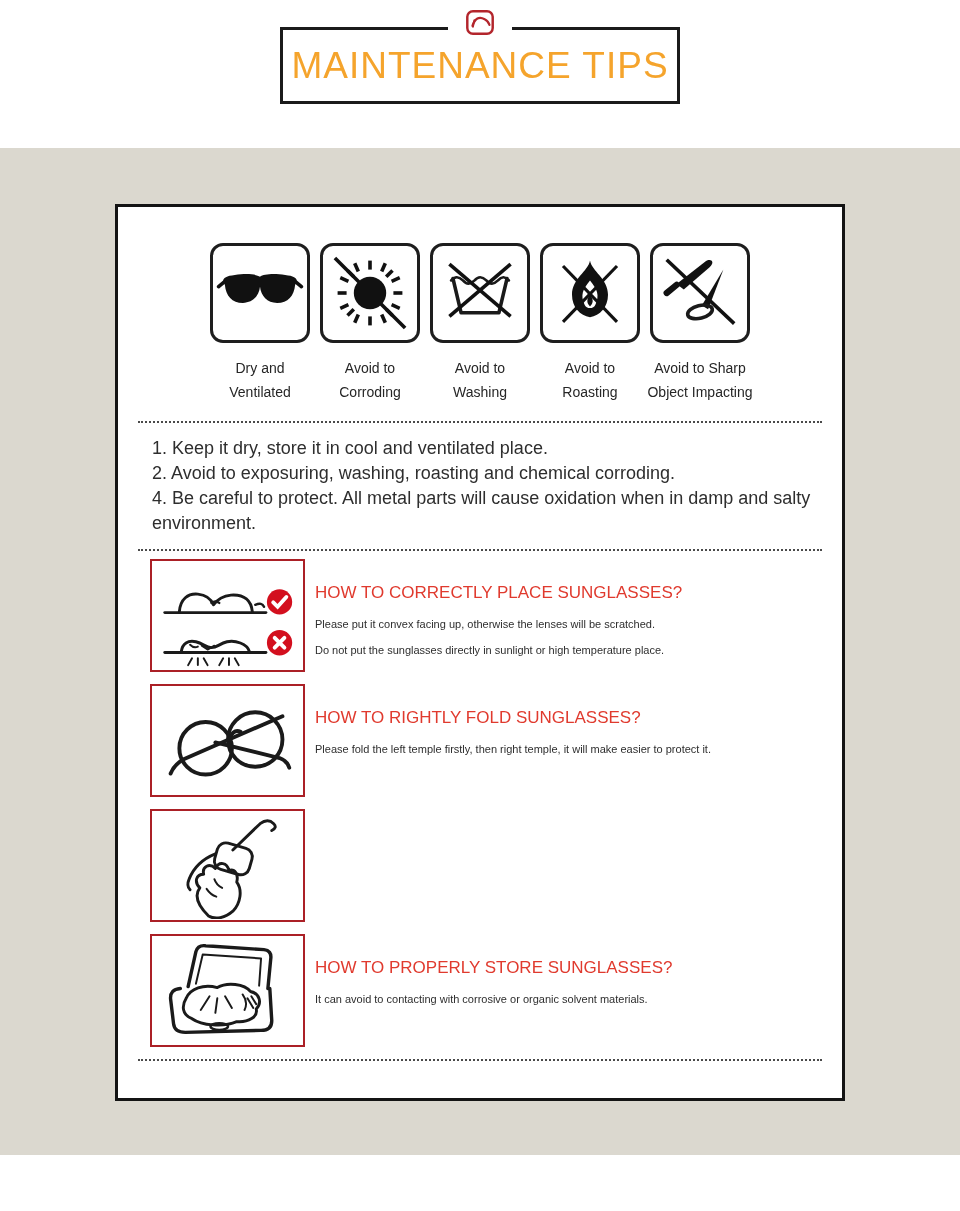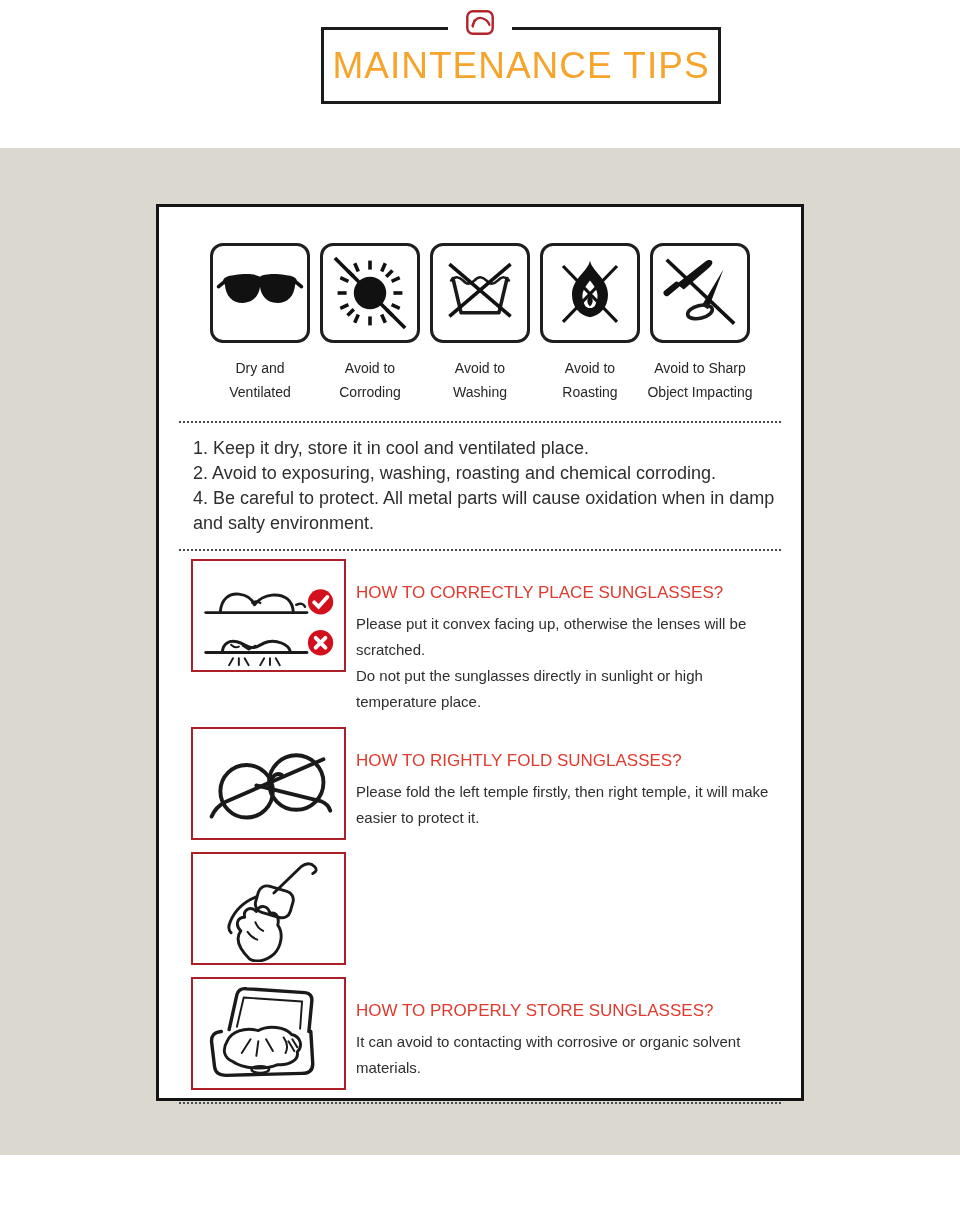--- a/index.html
+++ b/index.html
@@ -7,34 +7,33 @@
   body {
     width:960px; height:1211px; position:relative;
     font-family:"Liberation Sans", sans-serif; color:#2e2e2e;
   }
   
   .header-wrap { position:relative; height:148px; background:#ffffff; }
   .header-box {
     position:absolute; left:280px; top:27px; width:400px; height:77px;
     border:3px solid #1b1b1b; display:flex; align-items:center; justify-content:center;
     background:#ffffff;
-    margin-left:41px;
   }
   .header-title {
     color:#f5a42c; font-size:37px; letter-spacing:1px; white-space:nowrap;
   }
   .logo-badge {
     position:absolute; left:50%; transform:translateX(-50%); top:6px;
     background:#ffffff; padding:0 16px; line-height:0;
   }
   .logo-badge svg { width:32px; height:32px; }
   
   .stage { background:#dbd8cf; height:1007px; padding-top:56px; }
   .card {
-    width:648px; height:897px; margin:0 auto; background:#ffffff;
+    width:730px; height:897px; margin:0 auto; background:#ffffff;
     border:3px solid #141414; padding:36px 20px 0;
   }
   
   .icons-row { display:flex; justify-content:center; }
   .icon-col { width:110px; display:flex; flex-direction:column; align-items:center; }
   .tile {
     width:100px; height:100px; border:3px solid #1e1e1e; border-radius:13px;
     display:flex; align-items:center; justify-content:center; background:#fff;
   }
   .tile svg { width:90px; height:90px; }
@@ -53,21 +52,21 @@
   
   .sections { margin-top:8px; }
   .howto { display:flex; margin-left:12px; margin-bottom:12px; }
   .figure {
     width:155px; height:113px; border:2px solid #ab2026; flex-shrink:0;
     display:flex; align-items:center; justify-content:center; background:#fff;
   }
   .figure svg { width:148px; height:106px; }
   .howto-text { margin-left:10px; padding-top:24px; }
   .howto-heading { color:#e03a2e; font-size:17px; font-weight:normal; margin-bottom:8px; }
-  .howto-line { font-size:15px; line-height:26px; color:#2e2e2e; }
+  .howto-line { font-size:11px; line-height:26px; color:#2e2e2e; }
   .howto-line:empty { display:none; }
   .lineart { stroke:#1a1a1a; fill:none; stroke-linecap:round; stroke-linejoin:round; }
 </style>
 </head>
 <body>
 
 <div class="header-wrap">
   <div class="header-box">
     <span class="header-title">MAINTENANCE TIPS</span>
   </div>

